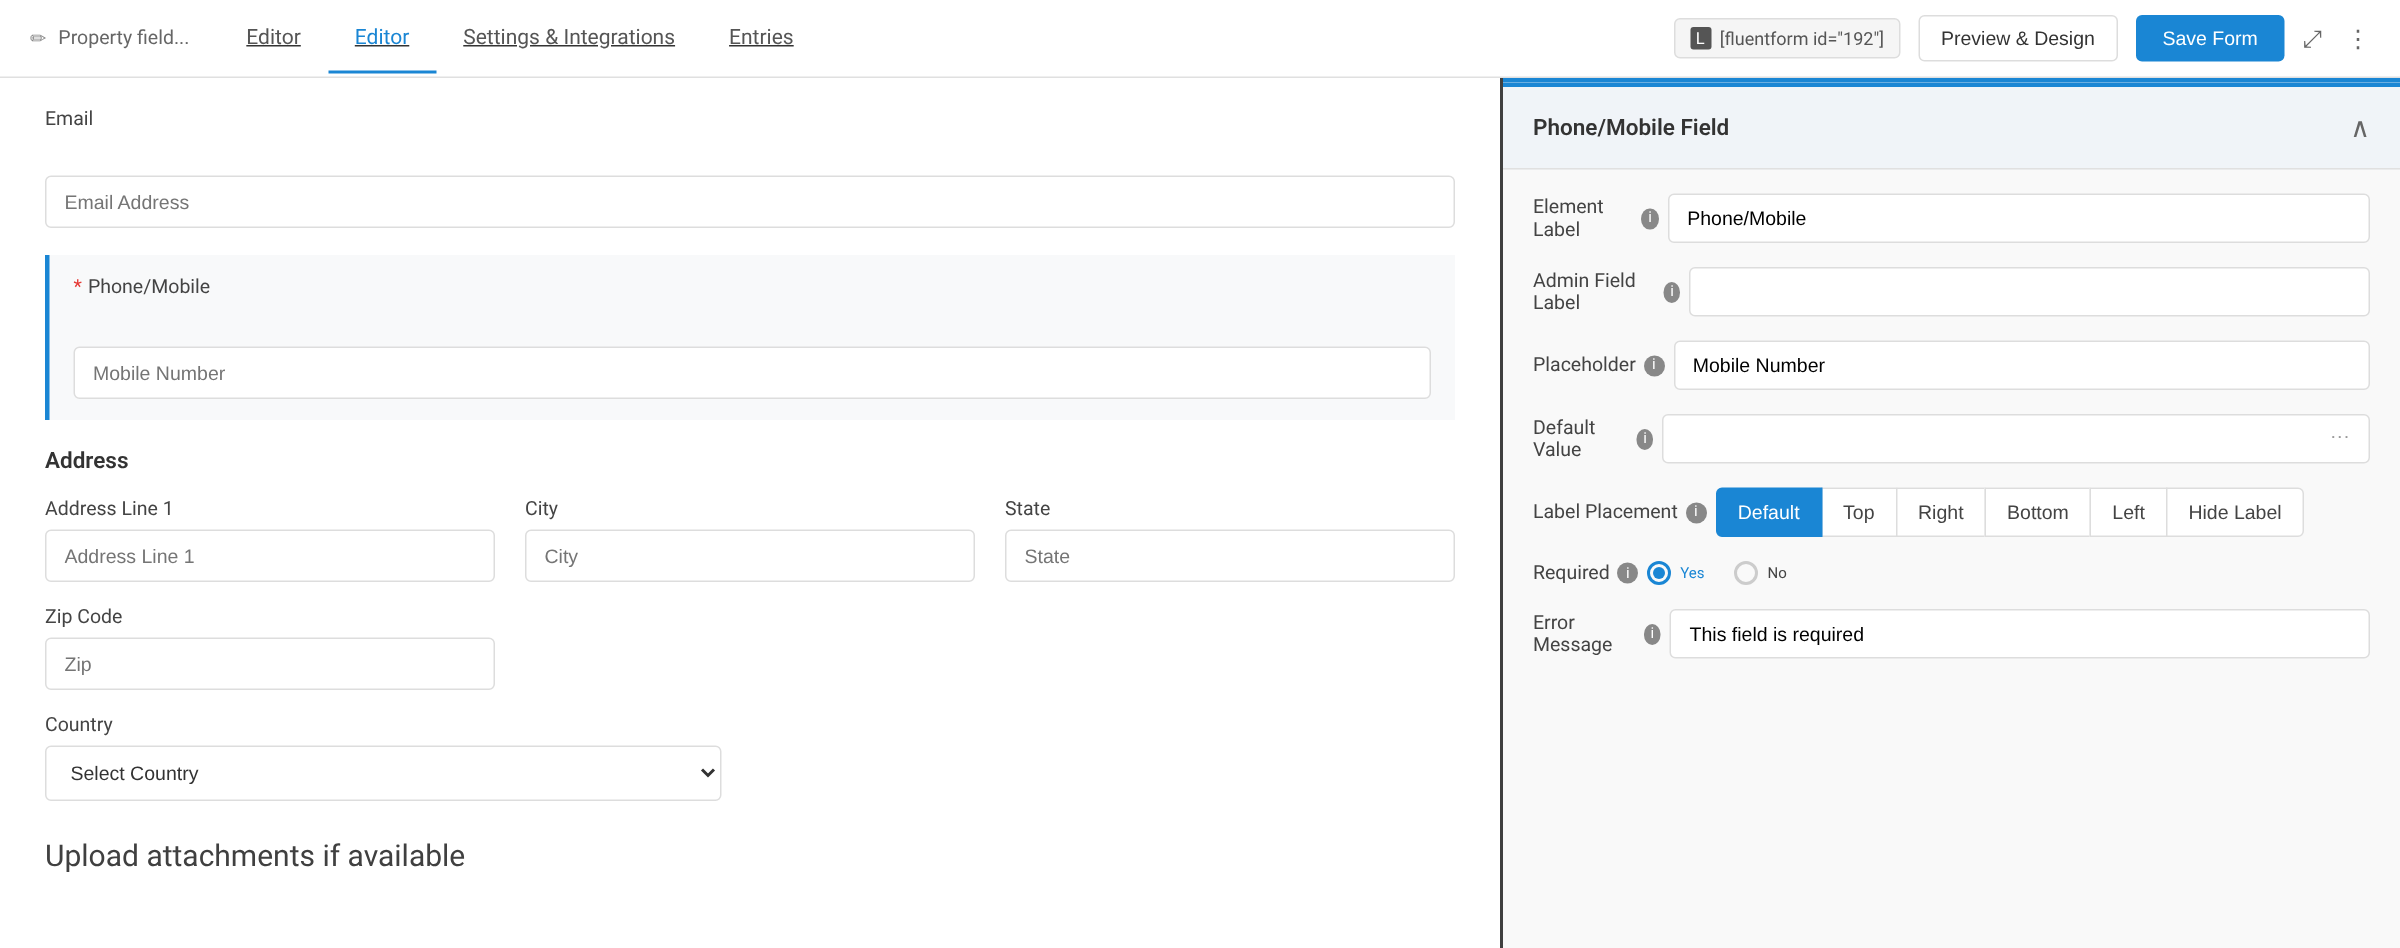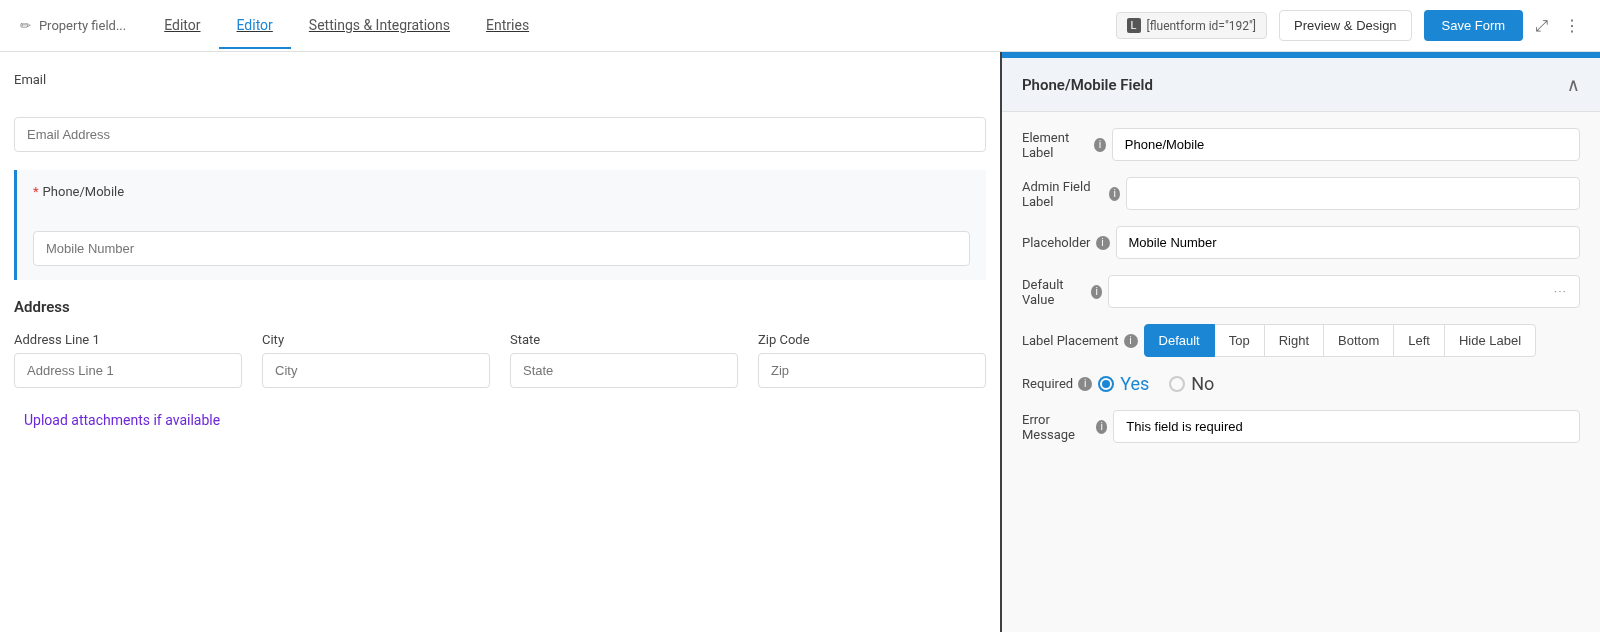--- a/index.html
+++ b/index.html
@@ -91,21 +91,21 @@
     .main-layout {
       display: flex;
       height: calc(100vh - 52px);
       overflow: hidden;
     }
 
     
     .form-editor {
       flex: 1;
       overflow-y: auto;
-      padding: 20px 14px;
+      padding: 20px 30px;
       background: #fff;
     }
 
     
     .field-group {
       margin-bottom: 18px;
     }
     .field-label {
       font-size: 13px;
       color: #444;
@@ -144,21 +144,21 @@
 
     
     .section-title {
       font-size: 15px;
       font-weight: 600;
       color: #333;
       margin-bottom: 16px;
     }
     .address-grid {
       display: grid;
-      grid-template-columns: 1fr 1fr 1fr 1fr;
+      grid-template-columns: 1fr 1fr 1fr;
       gap: 16px 20px;
     }
     .address-field { }
     .address-field-label {
       font-size: 13px;
       color: #444;
       margin-bottom: 6px;
     }
     .address-field-input {
       width: 100%;
@@ -185,24 +185,23 @@
       border: 1px solid #ddd;
       border-radius: 4px;
       font-size: 13px;
       color: #333;
       background: #fff;
       cursor: pointer;
     }
 
     
     .upload-label {
-      font-size: 14px;
-      color: #6d28d9;
+      font-size: 20px;
+      color: #404040;
       margin-top: 20px;
-      margin-left: 10px;
     }
 
     
     .settings-panel {
       width: 600px;
       border-left: 2px solid #404040;
       background: #f9f9f9;
       overflow-y: auto;
       display: flex;
       flex-direction: column;
@@ -316,21 +315,21 @@
       border-color: #1a86d4;
     }
     .radio-circle.checked::after {
       content: '';
       width: 8px;
       height: 8px;
       border-radius: 50%;
       background: #1a86d4;
     }
     .radio-label {
-      font-size: 18px;
+      font-size: 10px;
       color: #444;
     }
     .radio-label.yes { color: #1a86d4; }
 
     
     .error-msg-input {
       width: 100%;
       padding: 8px 12px;
       border: 1px solid #ddd;
       border-radius: 4px;
@@ -411,20 +410,26 @@
           <div class="address-field-label">State</div>
           <input class="address-field-input" type="text" placeholder="State" style="">
         </div>
 
         <div class="address-field">
           <div class="address-field-label">Zip Code</div>
           <input class="address-field-input" type="text" placeholder="Zip" style="">
         </div>
       </div>
 
+      <div class="country-field" style="margin-top:16px;">
+        <div class="country-label">Country</div>
+        <select class="country-select">
+          <option>Select Country</option>
+        </select>
+      </div>
 
       <div class="upload-label" style="margin-top:24px;">Upload attachments if available</div>
     </div>
   </div>
 
   <div class="settings-panel">
     <div class="blue-top-bar"></div>
     <div class="settings-header">
       <span class="settings-title">Phone/Mobile Field</span>
       <span class="collapse-icon">∧</span>

